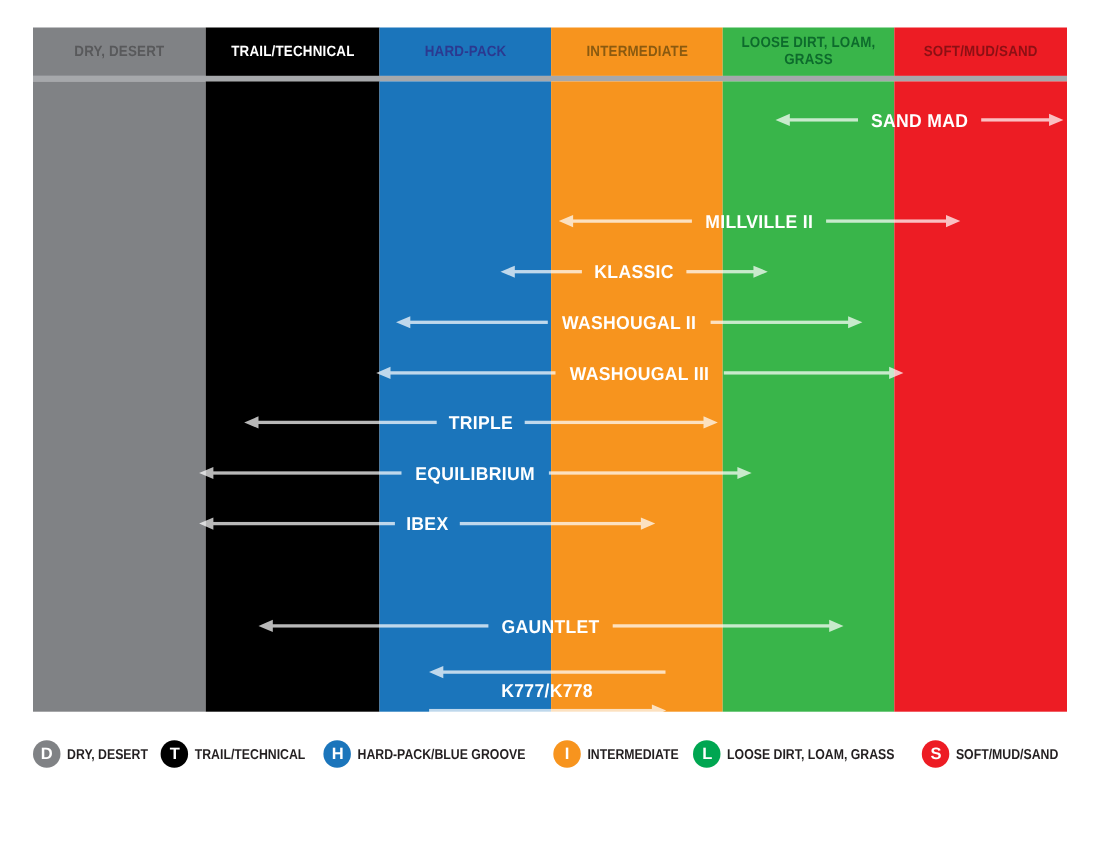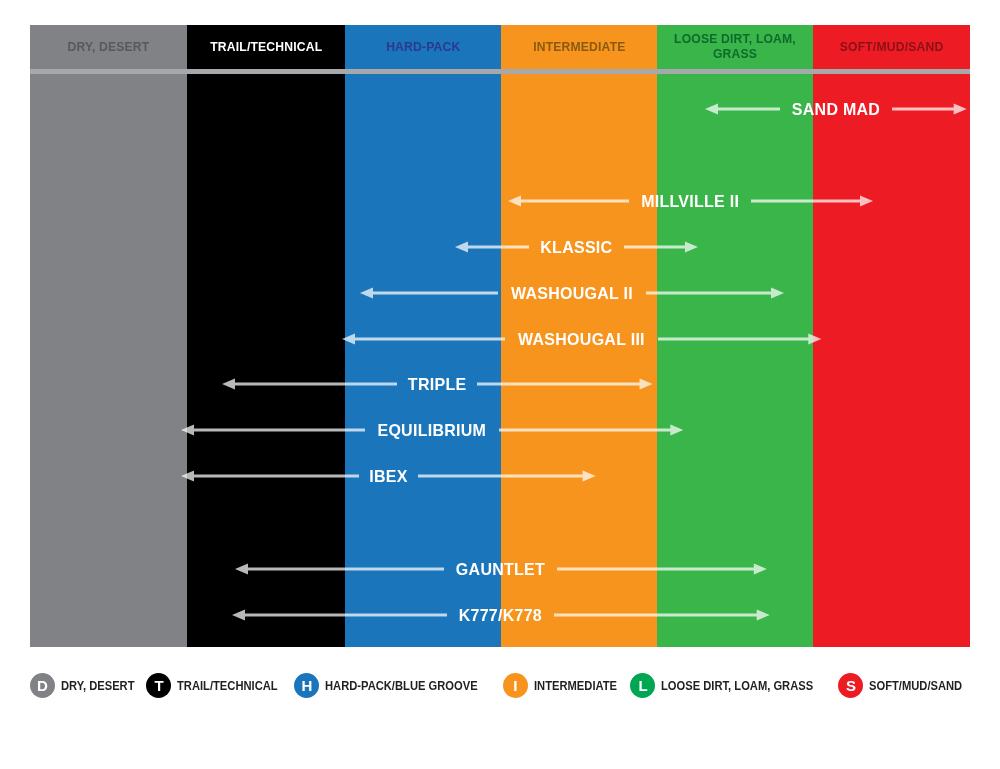--- a/index.html
+++ b/index.html
@@ -308,21 +308,21 @@
           </g>
         </svg>
         <span class="row-label">GAUNTLET</span>
         <svg width="209.82406616210938" height="18" viewBox="0 0 209.82406616210938 18" class="arrow-svg">
           <g fill="#ffffff" opacity="0.72">
             <rect x="0" y="7.5" width="198.82406616210938" height="3"></rect>
             <polygon points="209.82406616210938,9 196.82406616210938,3.5 196.82406616210938,14.5"></polygon>
           </g>
         </svg>
       </div>
-      <div class="row" style="left: 232px; top: 528px; width: 531px;">
+      <div class="row" style="left: 232px; top: 528px; width: 531px; flex-direction: column;">
         <svg width="215" height="18" viewBox="0 0 215 18" class="arrow-svg">
           <g fill="#ffffff" opacity="0.72">
             <rect x="11" y="7.5" width="204" height="3"></rect>
             <polygon points="0,9 13,3.5 13,14.5"></polygon>
           </g>
         </svg>
         <span class="row-label">K777/K778</span>
         <svg width="215.6843719482422" height="18" viewBox="0 0 215.6843719482422 18" class="arrow-svg">
           <g fill="#ffffff" opacity="0.72">
             <rect x="0" y="7.5" width="204.6843719482422" height="3"></rect>

